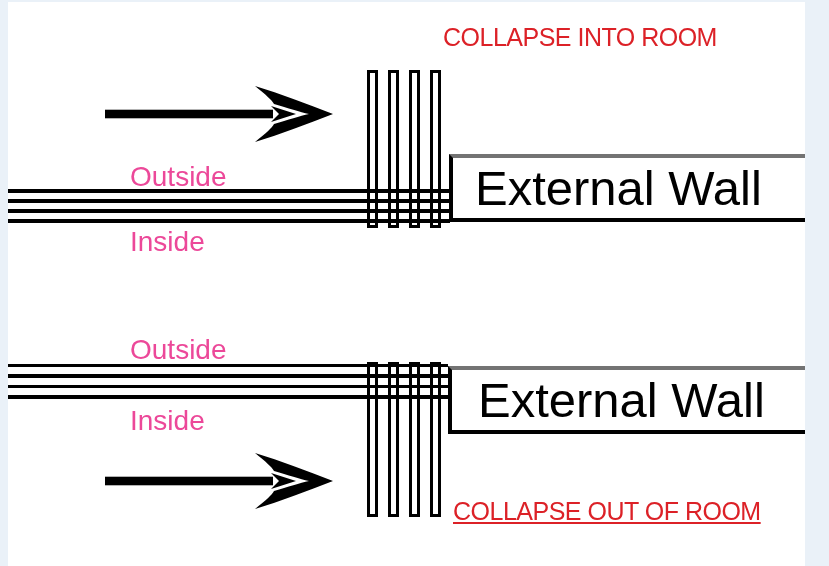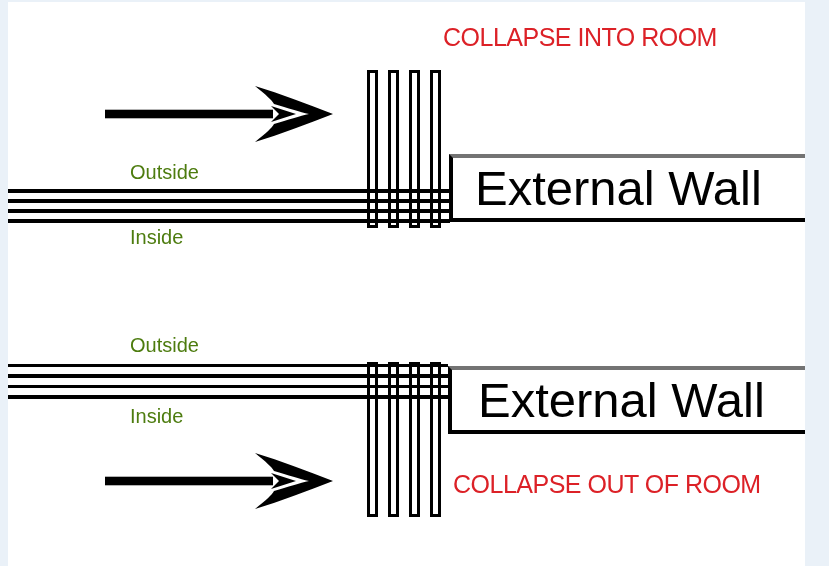--- a/index.html
+++ b/index.html
@@ -18,22 +18,22 @@
   .warning-text {
     position: absolute;
     color: #dc2127;
     font-size: 25px;
     letter-spacing: -0.5px;
     white-space: nowrap;
     z-index: 6;
   }
   .side-label {
     position: absolute;
-    color: #4d7c0f;
-    font-size: 20px;
+    color: #ec4899;
+    font-size: 28px;
     white-space: nowrap;
     z-index: 6;
   }
   .h-line {
     position: absolute;
     left: 0; height: 3.7px;
     background: #000;
     z-index: 3;
   }
   .bar {
@@ -129,17 +129,17 @@
       </div>
 
       <div class="arrow-wrap" style="left:87px; top:450px;">
         <svg width="240" height="60" viewBox="0 0 240 60">
           <rect x="10" y="24.7" width="168" height="8.6" fill="#000"></rect>
           <path d="M176,21 L201,29 L176,37 L184,29 Z" fill="#000"></path>
           <path d="M238,29 C212,19 186,9 160,1 C171,10 177,15 179,19 C193,23 205,27 214,29 C205,31 193,35 179,39 C177,43 171,48 160,57 C186,49 212,39 238,29 Z" fill="#000"></path>
         </svg>
       </div>
 
-      <div class="warning-text" style="left:445px; top:468px;">COLLAPSE OUT OF ROOM</div>
+      <div class="warning-text" style="left:445px; top:495px;text-decoration:underline;">COLLAPSE OUT OF ROOM</div>
     </div>
 
   </div>
 </div>
 
 </body></html>

